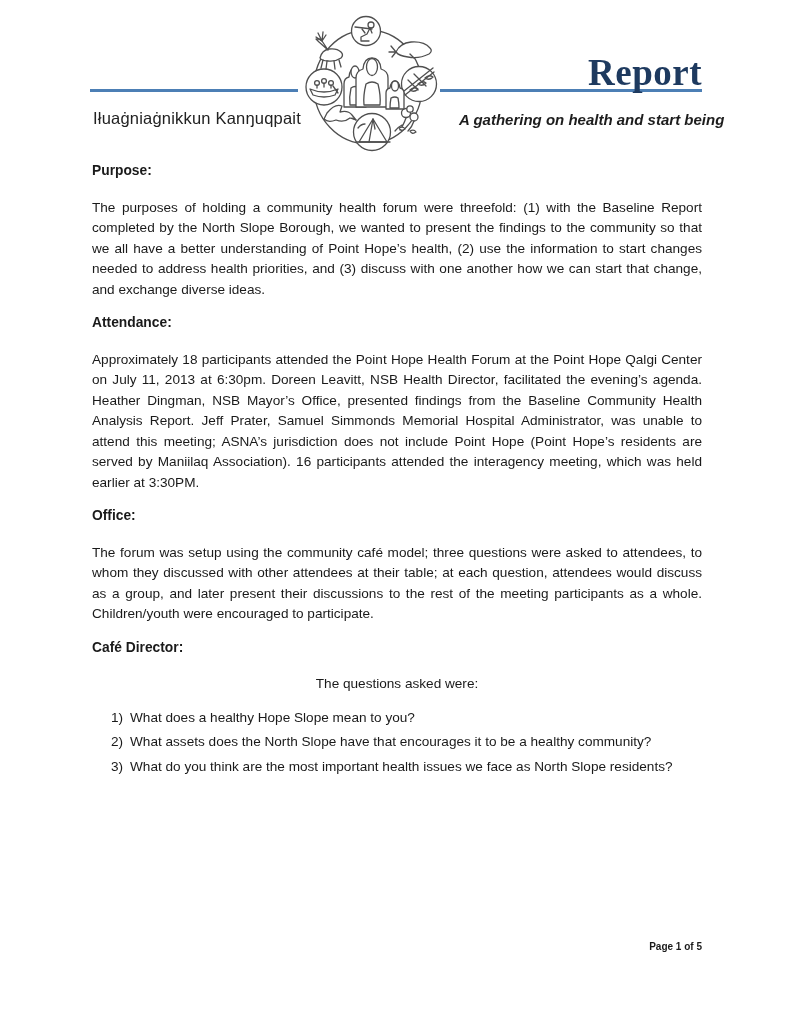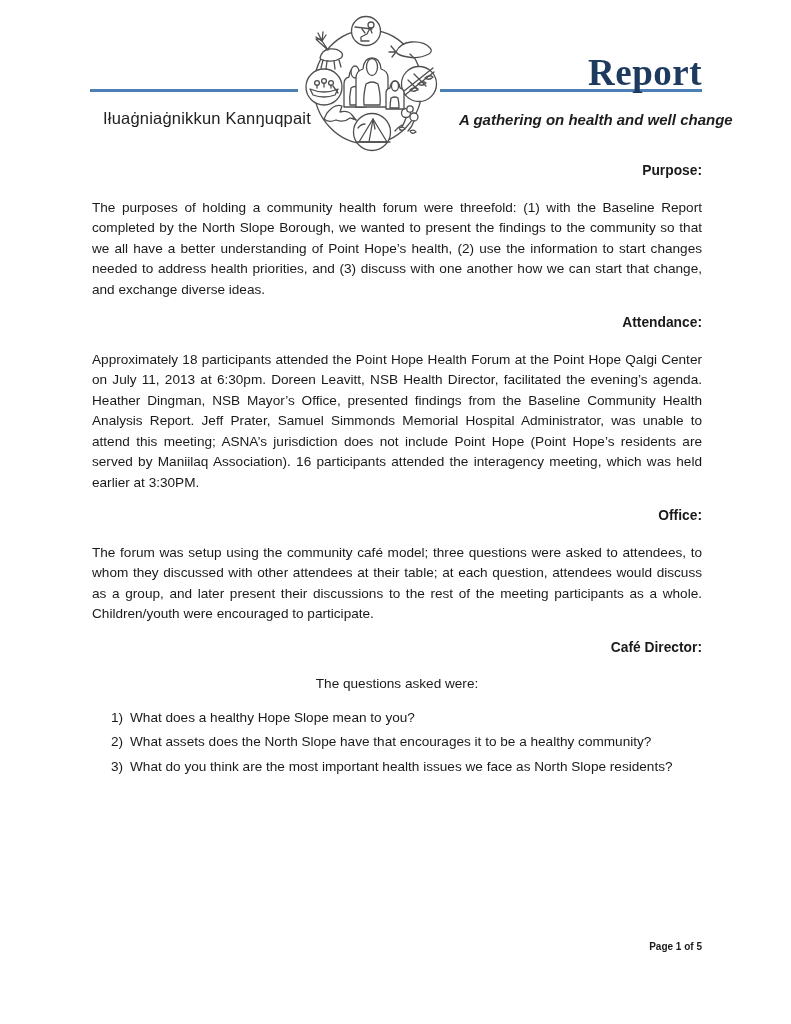--- a/index.html
+++ b/index.html
@@ -23,40 +23,40 @@
     position:absolute;left:90px;top:89px;width:612px;height:3px;
     background:var(--accent);z-index:1;
   }
   .logo-box{
     position:absolute;left:298px;top:10px;width:142px;height:150px;
     background:var(--page-bg);z-index:2;
   }
   .logo-box svg{display:block;width:142px;height:150px;}
   .org-name{
     position:absolute;left:93px;top:109px;z-index:3;
-    font-size:16.5px;letter-spacing:.2px;color:#222;margin-left:10px;
+    font-size:16.5px;letter-spacing:.2px;color:#222;
   }
   .doc-title{
     position:absolute;right:89px;top:44px;z-index:3;
     font-family:"Liberation Serif","DejaVu Serif",serif;
     font-size:37px;font-weight:600;letter-spacing:.5px;
     color:var(--title-color);
     margin-top:7px;
   }
   .tagline{
     position:absolute;left:459px;top:111px;z-index:3;
     font-size:15px;font-style:italic;font-weight:600;color:#1d1d1d;
   }
   
   main{
     position:absolute;left:92px;right:89px;top:161px;
     font-size:13.6px;line-height:20.5px;text-align:justify;
   }
   main h2{
-    font-size:13.8px;font-weight:bold;margin:8px 0 16px;text-align:right;
+    font-size:13.8px;font-weight:bold;margin:8px 0 16px;text-align:left;
   }
   main h2.first{margin-top:0;}
   main p{margin:0 0 13px;}
   p.intro{text-align:center;}
   ol.questions{
     list-style:none;margin:8px 0 14px;padding:0;
   }
   ol.questions li{
     position:relative;padding-left:38px;margin-bottom:4px;text-align:justify;
   }
@@ -151,21 +151,21 @@
           <path d="M88,99 V83 q0,-4 4,-5 q1,-7 5,-7 q4,0 5,7 q4,1 4,5 V99 Z"></path>
           <ellipse cx="97" cy="76" rx="3.5" ry="5"></ellipse>
           <path d="M93,88 q-1,5 -1,10 h9 q0,-5 -1,-10 q-3,-2 -7,0 z"></path>
         </g>
       </g>
     </svg>
   </div>
 
   <div class="org-name">Iłuaġniaġnikkun Kanŋuqpait</div>
   <div class="doc-title">Report</div>
-  <div class="tagline">A gathering on health and well change</div>
+  <div class="tagline">A gathering on health and start being</div>
 
   <main>
     <h2 class="first">Purpose:</h2>
     <p>The purposes of holding a community health forum were threefold: (1) with the Baseline Report completed by the North Slope Borough, we wanted to present the findings to the community so that we all have a better understanding of Point Hope’s health, (2) use the information to start changes needed to address health priorities, and (3) discuss with one another how we can start that change, and exchange diverse ideas.</p>
 
     <h2>Attendance:</h2>
     <p>Approximately 18 participants attended the Point Hope Health Forum at the Point Hope Qalgi Center on July 11, 2013 at 6:30pm. Doreen Leavitt, NSB Health Director, facilitated the evening’s agenda. Heather Dingman, NSB Mayor’s Office, presented findings from the Baseline Community Health Analysis Report. Jeff Prater, Samuel Simmonds Memorial Hospital Administrator, was unable to attend this meeting; ASNA’s jurisdiction does not include Point Hope (Point Hope’s residents are served by Maniilaq Association). 16 participants attended the interagency meeting, which was held earlier at 3:30PM.</p>
 
     <h2>Office:</h2>
     <p>The forum was setup using the community café model; three questions were asked to attendees, to whom they discussed with other attendees at their table; at each question, attendees would discuss as a group, and later present their discussions to the rest of the meeting participants as a whole. Children/youth were encouraged to participate.</p>

